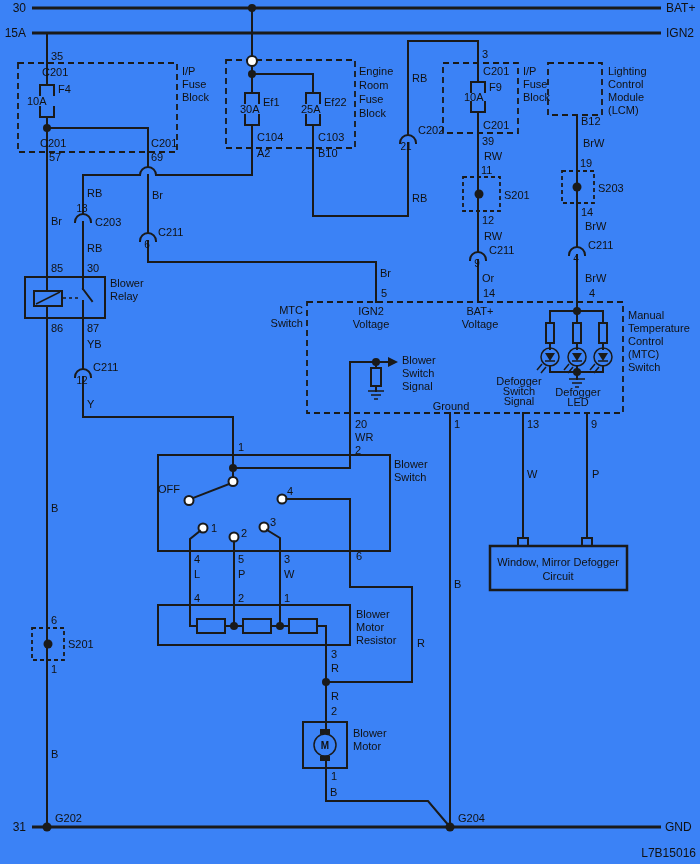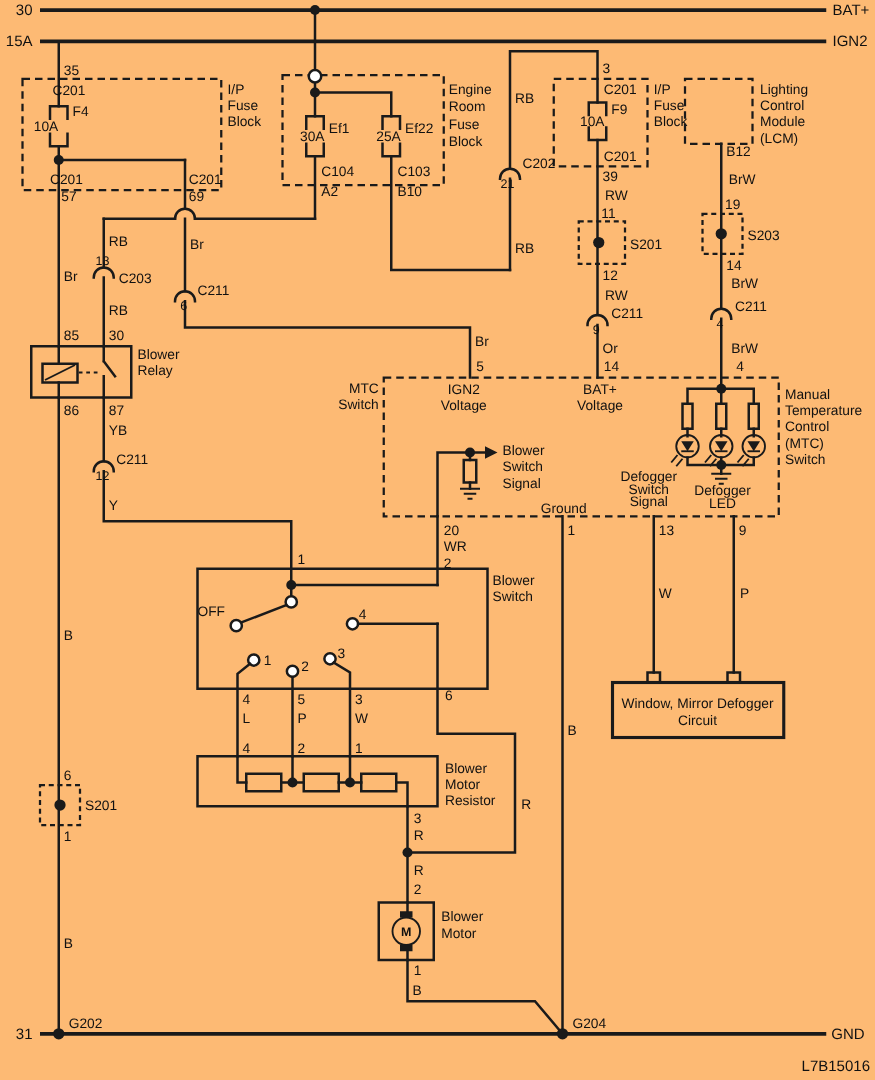--- a/index.html
+++ b/index.html
@@ -1,16 +1,16 @@
 <!DOCTYPE html>
 <html><head>
 <meta charset="utf-8">
 <style>
   html,body{margin:0;padding:0;background:#fff;}
-  .page{width:700px;height:864px;background:#fdba74;position:relative;}
+  .page{width:700px;height:864px;background:#3b82f6;position:relative;}
   svg text{font-family:"Liberation Sans","DejaVu Sans",sans-serif;font-size:11px;fill:#111;}
   svg text.m{text-anchor:middle}
   svg text.e{text-anchor:end}
   svg text.s10{font-size:10px}
   svg text.s12{font-size:12px}
   svg text.bold{font-weight:bold}
   .w{stroke:#1a1a1a;stroke-width:2;fill:none;stroke-linecap:square}
   .bus{stroke:#1a1a1a;stroke-width:3;fill:none}
   .box{stroke:#1a1a1a;stroke-width:2;fill:none}
   .box3{stroke:#1a1a1a;stroke-width:2.5;fill:none}

